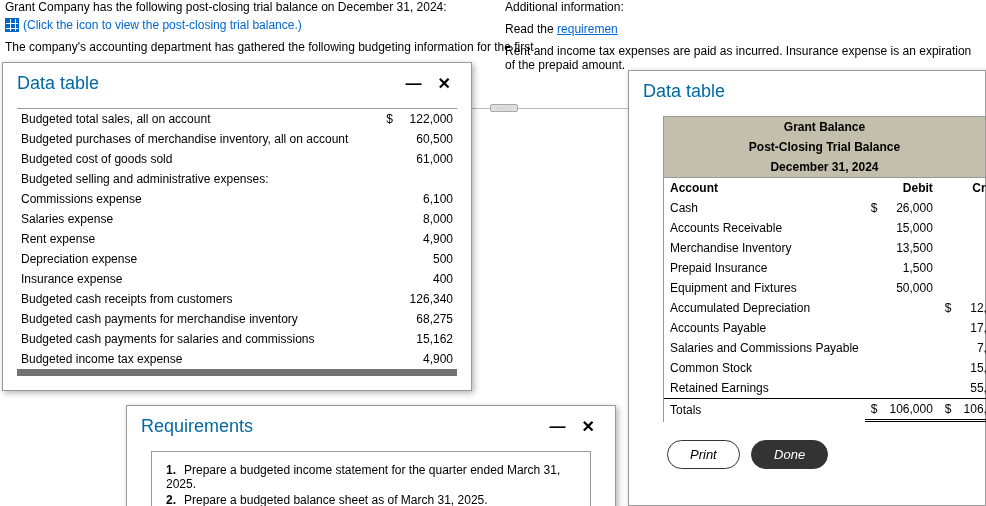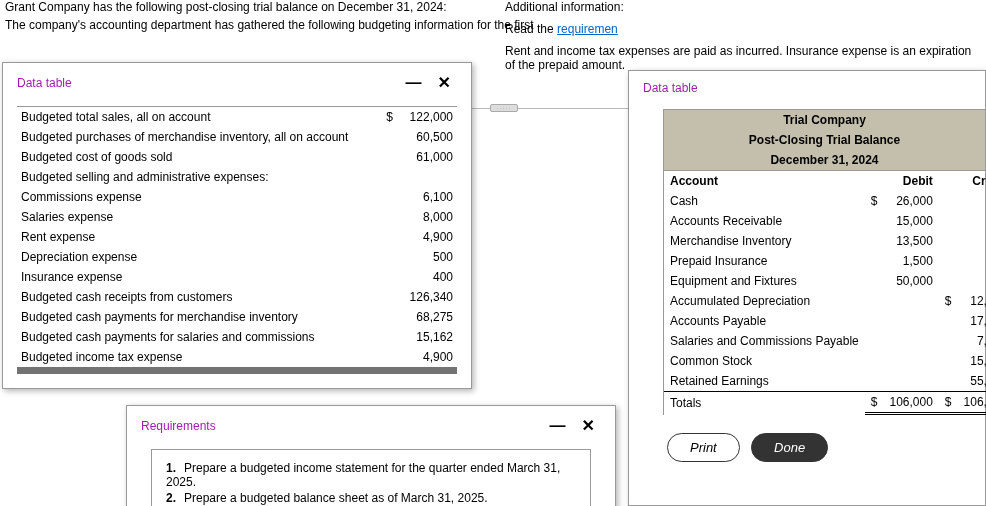--- a/index.html
+++ b/index.html
@@ -5,21 +5,21 @@
 * { box-sizing: border-box; margin: 0; padding: 0; }
 body { font-family: Arial, sans-serif; font-size: 12px; color: #000; background: #fff; width: 986px; height: 506px; position: relative; overflow: hidden; }
 .bg-text { position: absolute; top: 0; left: 5px; right: 5px; }
 .bg-line1 { font-size: 12px; margin-bottom: 4px; }
 .icon-link { color: #0066cc; font-size: 12px; display: flex; align-items: center; gap: 4px; margin-bottom: 8px; }
 .grid-icon { display: inline-block; width: 14px; height: 14px; background: linear-gradient(#0066cc 0 0) 0 0/4px 4px no-repeat, linear-gradient(#0066cc 0 0) 5px 0/4px 4px no-repeat, linear-gradient(#0066cc 0 0) 10px 0/4px 4px no-repeat, linear-gradient(#0066cc 0 0) 0 5px/4px 4px no-repeat, linear-gradient(#0066cc 0 0) 5px 5px/4px 4px no-repeat, linear-gradient(#0066cc 0 0) 10px 5px/4px 4px no-repeat, linear-gradient(#0066cc 0 0) 0 10px/4px 4px no-repeat, linear-gradient(#0066cc 0 0) 5px 10px/4px 4px no-repeat, linear-gradient(#0066cc 0 0) 10px 10px/4px 4px no-repeat; border: 1px solid #0066cc; }
 .bg-right { position: absolute; top: 0; left: 505px; right: 5px; }
 .req-link { color: #0066cc; text-decoration: underline; }
 .modal { position: absolute; background: #fff; border: 1px solid #999; box-shadow: 2px 2px 6px rgba(0,0,0,0.3); }
 .modal-header { display: flex; justify-content: space-between; align-items: center; padding: 10px 14px 6px 14px; }
-.modal-title { font-size: 12px; color: #a21caf; }
+.modal-title { font-size: 18px; color: #0369a1; }
 .modal-controls { display: flex; gap: 4px; align-items: center; }
 .min-btn, .close-btn { cursor: pointer; font-size: 16px; font-weight: bold; padding: 0 6px; }
 .modal-body { padding: 8px 14px 14px 14px; }
 .budget-table { width: 100%; border-collapse: collapse; border-top: 1px solid #999; border-bottom: 7px solid #737373; }
 .budget-table td { padding: 3px 4px; font-size: 12px; }
 .budget-table td.num { text-align: right; white-space: nowrap; }
 .indent { padding-left: 18px; }
 .tb-modal .modal-body { padding: 8px 0 14px 34px; }
 .tb-wrap { border-top: 1px solid #999; border-left: 1px solid #999; }
 .tb-header { background: #c4bfac; text-align: center; font-weight: bold; padding: 3px 0; font-size: 12px; }
@@ -40,41 +40,45 @@
 .req-box li { font-size: 12px; padding: 1px 0; }
 .req-box b { font-weight: bold; margin-right: 8px; }
 .divider { position: absolute; top: 108px; left: 472px; width: 156px; height: 1px; background: #bbb; }
 .handle { position: absolute; top: 104px; left: 490px; width: 28px; height: 8px; background: #ddd; border: 1px solid #aaa; border-radius: 2px; font-size: 6px; text-align: center; line-height: 6px; color: #888; letter-spacing: 1px; }
 </style>
 </head>
 <body>
 
 <div class="bg-text">
   <div class="bg-line1">Grant Company has the following post-closing trial balance on December 31, 2024:</div>
+  <div class="icon-link">
+    <span class="grid-icon"></span>
+    <span>(Click the icon to view the post-closing trial balance.)</span>
+  </div>
   <div class="bg-line1">The company's accounting department has gathered the following budgeting information for the first</div>
 </div>
 
 <div class="bg-right">
   <div class="bg-line1">Additional information:</div>
   <div class="bg-line1" style="margin-top:8px">
     <span>Read the </span><span class="req-link">requiremen</span>
   </div>
   <div class="bg-line1" style="margin-top:8px">Rent and income tax expenses are paid as incurred. Insurance expense is an expiration of the prepaid amount.</div>
 </div>
 
 <div class="divider"></div>
 <div class="handle">·····</div>
 
 <div class="modal tb-modal" style="left:628px; top:70px; width:358px; height:436px;">
   <div class="modal-header">
     <div class="modal-title">Data table</div>
   </div>
   <div class="modal-body">
     <div class="tb-wrap">
-      <div class="tb-header">Trial Company</div>
+      <div class="tb-header">Grant Balance</div>
       <div class="tb-header">Post-Closing Trial Balance</div>
       <div class="tb-header">December 31, 2024</div>
       <table class="tb-table">
         <tbody>
             <tr>
           <th>Account</th>
           <th class="r" colspan="2">Debit</th>
           <th class="r" colspan="2">Credit</th>
         </tr>
         </tbody>

